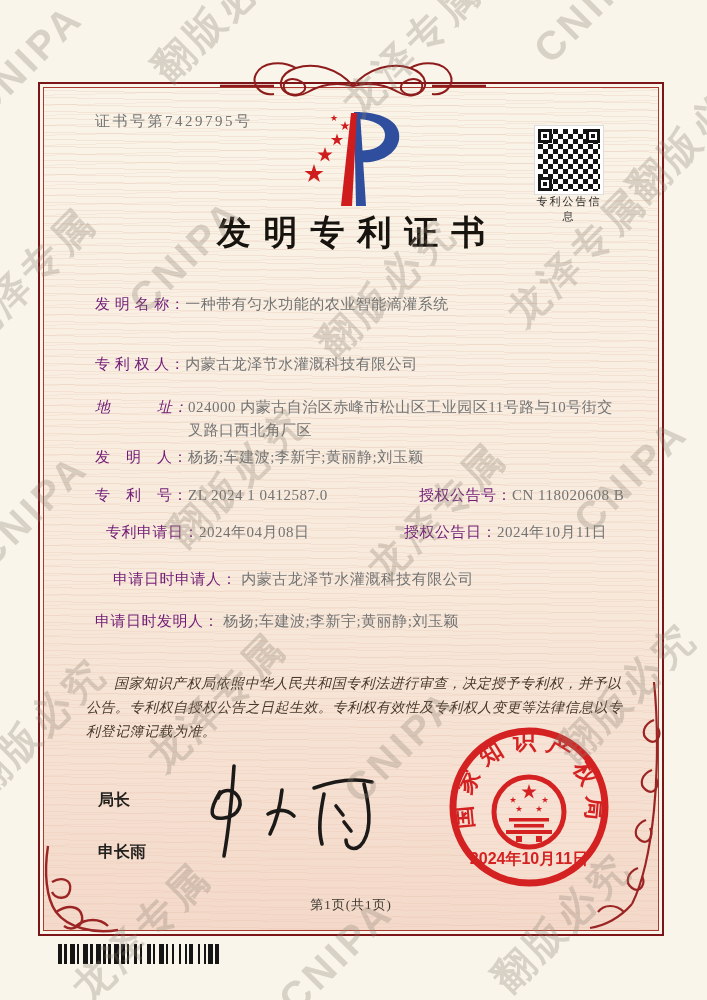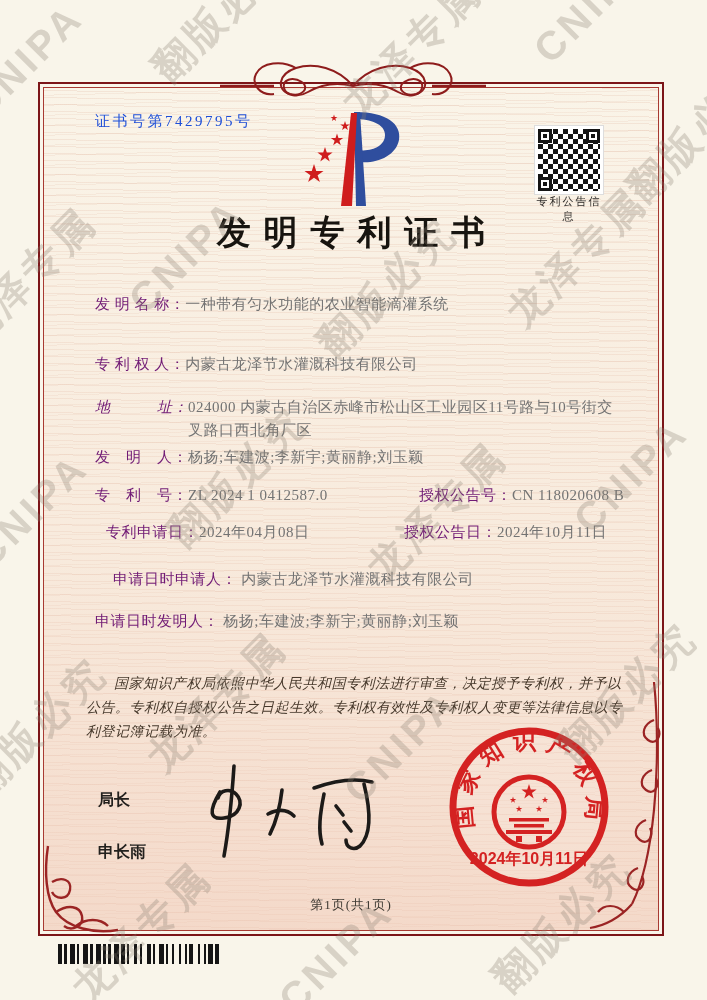--- a/index.html
+++ b/index.html
@@ -15,21 +15,21 @@
   }
   .frame-inner{
     position:absolute;inset:3px;border:1px solid #a83a32;
     background:
       linear-gradient(180deg, rgba(246,226,214,0.05) 0%, rgba(243,210,192,0.30) 55%, rgba(240,200,182,0.62) 100%),
       repeating-linear-gradient(1.2deg, transparent 0 6px, rgba(216,162,138,0.20) 6px 7px),
       repeating-linear-gradient(-1.4deg, transparent 0 9px, rgba(216,162,138,0.14) 9px 10px),
       #faf5e9;
   }
   
-  .cert-no{position:absolute;left:95px;top:112px;font-size:15px;letter-spacing:2.5px;color:#1d4ed8;}
+  .cert-no{position:absolute;left:95px;top:112px;font-size:15px;letter-spacing:2.5px;color:#737373;}
   .logo{position:absolute;left:296px;top:110px;}
   .qr-wrap{position:absolute;left:534px;top:126px;width:70px;text-align:center;}
   .qr{
     width:62px;height:62px;margin:0 auto;position:relative;background:#fff;
     background-image:
       repeating-conic-gradient(#141414 0% 25%, #ffffff 0% 50%);
     background-size:10px 10px;border:3px solid #fff;outline:1px solid #ddd;
   }
   .qr .finder{position:absolute;width:14px;height:14px;border:3px solid #141414;background:#fff;box-sizing:border-box;}
   .qr .finder::after{content:"";position:absolute;inset:2px;background:#141414;}

